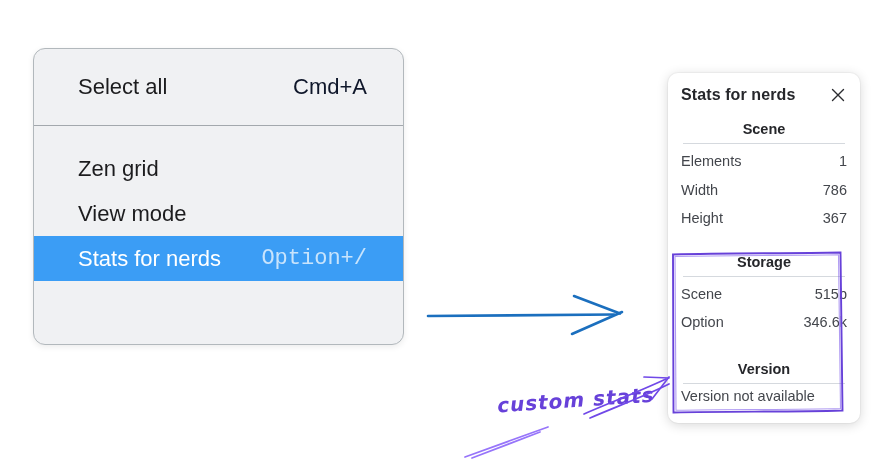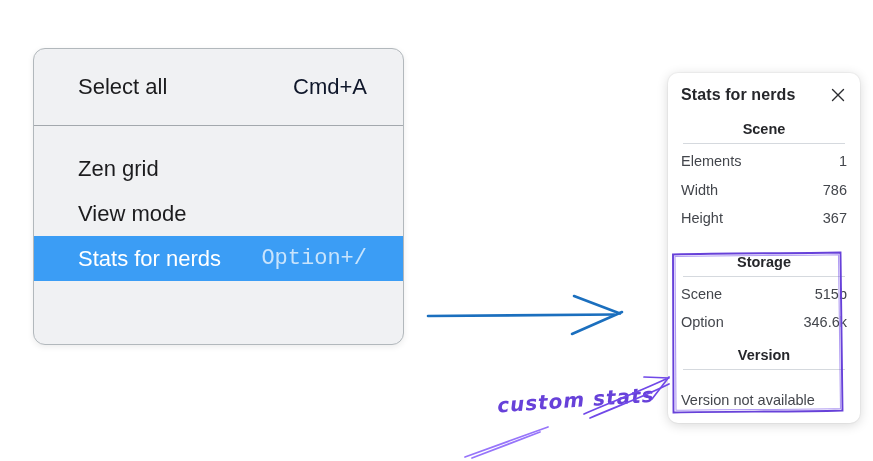--- a/index.html
+++ b/index.html
@@ -77,38 +77,38 @@
     cursor: pointer;
   }
   .section-header {
     text-align: center;
     font-size: 14.5px;
     font-weight: bold;
     color: #26272b;
   }
   .sec-scene .section-header { margin-top: 17px; }
   .sec-storage .section-header { margin-top: 21px; }
-  .sec-version .section-header { margin-top: 10px; }
+  .sec-version .section-header { margin-top: 24px; }
   .rule {
     border: none;
     border-top: 1px solid #d5d9de;
     margin: 6px 2px 3px 2px;
   }
   .stat-row {
     display: flex;
     justify-content: space-between;
     align-items: center;
     height: 28.5px;
     font-size: 14.5px;
     color: #43464c;
   }
   .version-note {
     font-size: 14.5px;
     color: #43464c;
-    margin-top: 22px;
+    margin-top: 4px;
     white-space: nowrap;
   }
 
   
   .annotation-label {
     position: absolute;
     left: 497px; top: 388px;
     font-family: "DejaVu Sans", sans-serif;
     font-style: italic;
     font-weight: bold;

